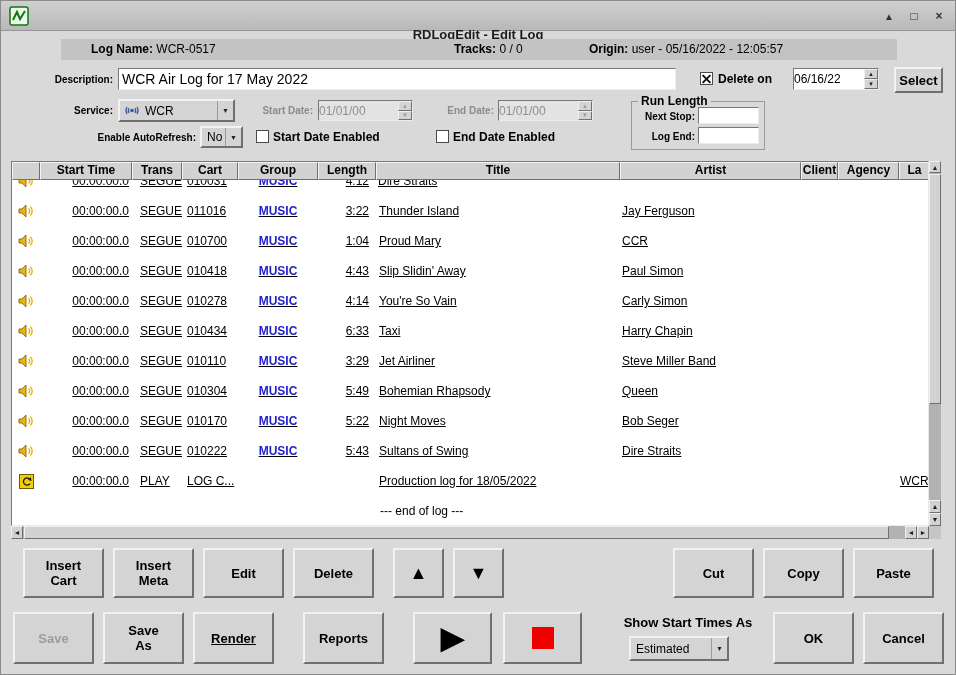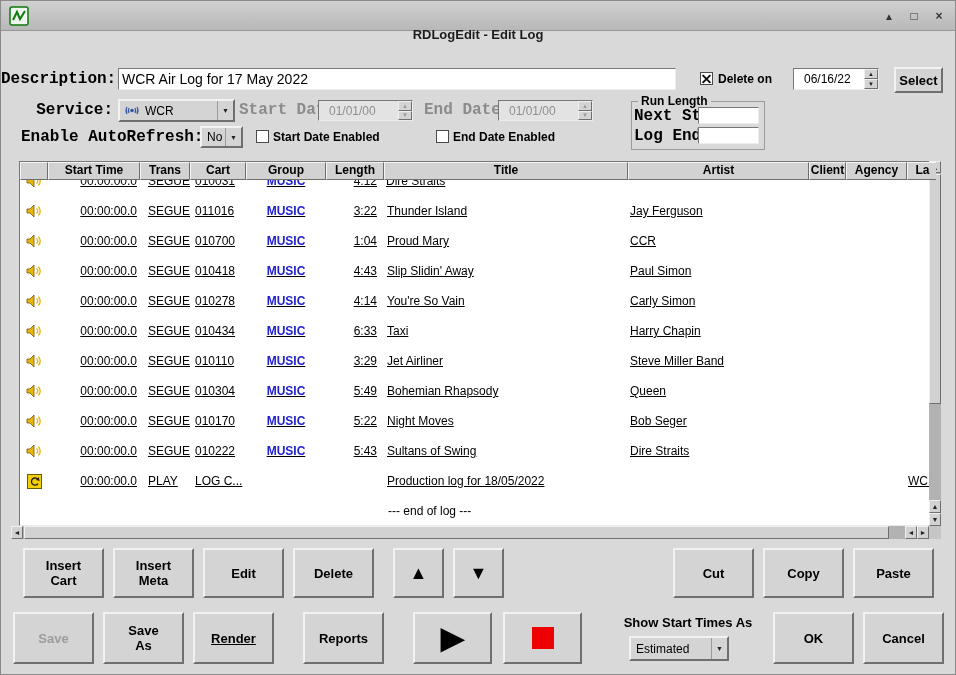--- a/index.html
+++ b/index.html
@@ -14,39 +14,39 @@
   .titlebar { position:absolute; left:0; top:0; right:0; height:30px;
     background:linear-gradient(#d0d0d0,#b8b8b8); border-bottom:1px solid #979797; }
   .app-icon { position:absolute; left:8px; top:5px; }
   .titlebar-title { position:absolute; left:0; right:0; top:7px; text-align:center;
     font-weight:bold; font-size:13px; color:#1c1c1c;margin-top:19px; }
   .win-buttons { position:absolute; right:6px; top:5px; display:flex; gap:5px; }
   .win-btn { width:20px; height:20px; display:flex; align-items:center; justify-content:center;
     color:#333; font-size:12px; font-weight:bold; }
   .win-btn .small { font-size:10px; }
   
-  .lbl { position:absolute; font-weight:bold; font-size:16px; line-height:15px; white-space:nowrap;font-family:Liberation Mono, monospace; }
+  .lbl { position:absolute; font-weight:bold; font-size:10px; line-height:15px; white-space:nowrap; }
   .lbl.gray { color:#8b8b8b; }
   .txt { border:1px solid; border-color:#777 #ececec #ececec #777; background:#fff;
     font-family:"Liberation Sans", sans-serif; font-size:14px; padding:0 3px; color:#000; }
   .btn { position:absolute; background:#d4d4d4; border:2px solid;
     border-color:#f2f2f2 #6f6f6f #6f6f6f #f2f2f2; color:#000;
     font-family:"Liberation Sans", sans-serif; font-weight:bold; font-size:13px;
     display:flex; align-items:center; justify-content:center; text-align:center;
     white-space:pre-line; line-height:15px; cursor:default; }
   .btn.disabled { color:#9c9c9c; }
   .combo { position:absolute; background:#d4d4d4; border:2px solid;
     border-color:#f2f2f2 #6f6f6f #6f6f6f #f2f2f2; display:flex; align-items:center; }
   .combo-text { flex:1; padding-left:5px; font-size:12px; white-space:nowrap; overflow:hidden; }
   .combo-arrow-box { width:16px; align-self:stretch; background:#d4d4d4; border-left:1px solid #9a9a9a;
     display:flex; align-items:center; justify-content:center; }
   .combo-arrow { font-size:7px; color:#222; }
   .spinbox { position:absolute; display:flex; border:1px solid; border-color:#777 #ececec #ececec #777;
     background:#fff; }
-  .spinbox input { flex:1; min-width:0; border:0; background:#fff; padding:0 10px;
+  .spinbox input { flex:1; min-width:0; border:0; background:#fff; padding:0 0;
     font-family:"Liberation Sans", sans-serif; font-size:12px; color:#000; }
   .spin-btns { width:14px; display:flex; flex-direction:column; }
   .spin-btn { flex:1; background:#d4d4d4; border:1px solid; border-color:#f0f0f0 #6f6f6f #6f6f6f #f0f0f0;
     display:flex; align-items:center; justify-content:center; font-size:6px; color:#222; }
   .spinbox.disabled, .spinbox.disabled input { background:#e3e3e3; color:#8f8f8f; }
   .spinbox.disabled .spin-btn { color:#999; }
   .checkbox { position:absolute; width:13px; height:13px; background:#fff;
     border:1px solid #4a4a4a; }
   .checkbox.checked::before, .checkbox.checked::after { content:""; position:absolute;
     left:0; top:5px; width:11px; height:2px; background:#111; }
@@ -56,21 +56,21 @@
   
   .info-bar { position:absolute; left:60px; top:38px; width:836px; height:21px; background:#c3c3c3; }
   .info-item { position:absolute; top:3px; white-space:nowrap; }
   .b { font-weight:bold; }
   
   .groupbox { position:absolute; border:1px solid #9a9a9a; }
   .groupbox-title { position:absolute; top:-8px; left:6px; background:#d9d9d9; padding:0 3px;
     font-weight:bold; white-space:nowrap; }
   
   .table-wrap { position:absolute; left:10px; top:160px; width:930px; height:378px; }
-  .grid-area { position:absolute; left:8px; top:0; width:918px; height:365px;
+  .grid-area { position:absolute; left:0; top:0; width:918px; height:365px;
     border:1px solid; border-color:#777 #e9e9e9 #e9e9e9 #777; background:#15803d; overflow:hidden; }
   .gridcols { display:grid; grid-template-columns:28px 92px 50px 56px 80px 58px 244px 181px 37px 61px 31px; }
   .thead { position:absolute; left:0; top:0; right:0; height:18px; z-index:2; }
   .hcell { background:#d2d2d2; border:1px solid; border-color:#f4f4f4 #6e6e6e #6e6e6e #f4f4f4;
     font-weight:bold; font-size:12px; text-align:center; line-height:15px; overflow:hidden; white-space:nowrap; }
   .rows-viewport { position:absolute; left:0; top:18px; right:0; bottom:0; overflow:hidden; background:#fff; }
   .rows { margin-top:-14px; }
   .trow { height:30px; align-items:center; font-size:12px; background:#fff;text-decoration:underline; }
   .cell { overflow:hidden; white-space:nowrap; }
   .c-icon { display:flex; align-items:center; justify-content:center; height:100%; }
@@ -117,20 +117,25 @@
         </div>
       <div class="win-btn">
           <span>□</span>
         </div>
       <div class="win-btn">
           <span>×</span>
         </div>
     </div>
   </div>
 
+  <div class="info-bar">
+    <span class="info-item" style="left:30px"><span class="b">Log Name:</span> <span>WCR-0517</span></span>
+    <span class="info-item" style="left:393px"><span class="b">Tracks:</span> <span>0 / 0</span></span>
+    <span class="info-item" style="left:528px"><span class="b">Origin:</span> <span>user - 05/16/2022 - 12:05:57</span></span>
+  </div>
 
   <span class="lbl" style="left:0; top:71px; width:112px; text-align:right;">Description:</span>
   <input class="txt" style="position: absolute; left: 117px; top: 67px; width: 558px; height: 22px;" value="WCR Air Log for 17 May 2022">
   <span class="checkbox checked" style="left:699px; top:71px;"></span>
   <span class="cb-label" style="left:717px; top:71px;">Delete on</span>
   <div class="spinbox" style="left:792px; top:67px; width:86px; height:22px;">
     <input value="06/16/22" style="">
     <div class="spin-btns">
       <div class="spin-btn">
           <span>▲</span>

